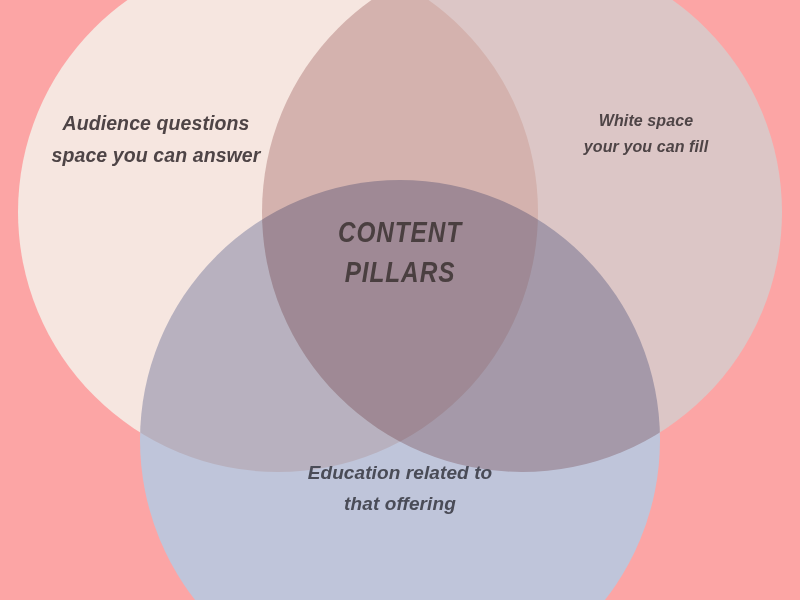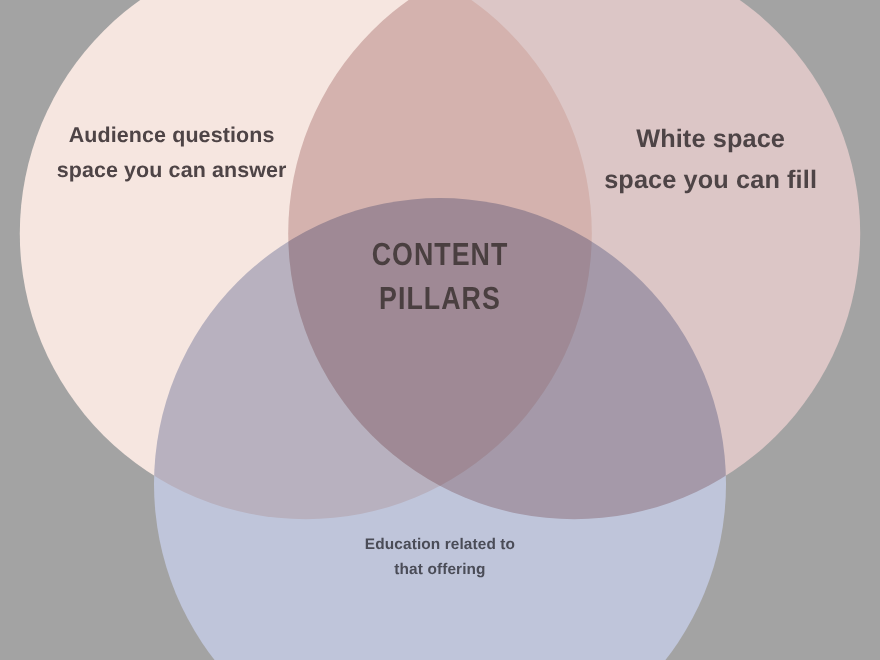--- a/index.html
+++ b/index.html
@@ -79,72 +79,71 @@
     font-size: 19.5px;
     font-weight: 700;
     color: #4e4446;
     letter-spacing: 0.1px;
   }
 
   #label-right {
     left: 532px;
     top: 108px;
     width: 228px;
-    font-size: 23px;
+    font-size: 16px;
     font-weight: 700;
     color: #4e4446;
     letter-spacing: 0.1px;
   }
 
   #label-bottom {
     left: 252px;
     top: 458px;
     width: 296px;
-    font-size: 14px;
+    font-size: 19px;
     font-weight: 700;
     color: #4a4c57;
     letter-spacing: 0.1px;
-    margin-top: 25px;
   }
 
   #label-center {
     left: 280px;
     top: 212px;
     width: 240px;
     font-size: 29px;
     font-weight: 700;
     color: #4a3f40;
     text-transform: uppercase;
     letter-spacing: 1.1px;
     line-height: 1.38;
     transform: scaleX(0.84);
     transform-origin: center top;
   }
 </style>
 </head>
 <body>
 
-<div id="venn-stage" style="background: #a3a3a3;">
+<div id="venn-stage" style="background: #fca5a5; font-style: italic;">
 
   <div class="circles-layer">
     <div class="venn-circle" id="circle-left" style="background:#f6e6e0;"></div>
     <div class="venn-circle" id="circle-right" style="background:#dcc6c6;"></div>
     <div class="venn-circle" id="circle-bottom" style="background:#bfc5da;"></div>
   </div>
 
   <div class="labels-layer">
 
     <div class="venn-label" id="label-left" style="color: rgb(78, 68, 70);">
       <span class="line">Audience questions</span>
       <span class="line">space you can answer</span>
     </div>
 
     <div class="venn-label" id="label-right" style="color: rgb(78, 68, 70);">
       <span class="line">White space</span>
-      <span class="line">space you can fill</span>
+      <span class="line">your you can fill</span>
     </div>
 
     <div class="venn-label" id="label-bottom" style="color: rgb(74, 76, 87);">
       <span class="line">Education related to</span>
       <span class="line">that offering</span>
     </div>
 
     <div class="venn-label" id="label-center" style="color: rgb(74, 63, 64);">
       <span class="line">CONTENT</span>
       <span class="line">PILLARS</span>

